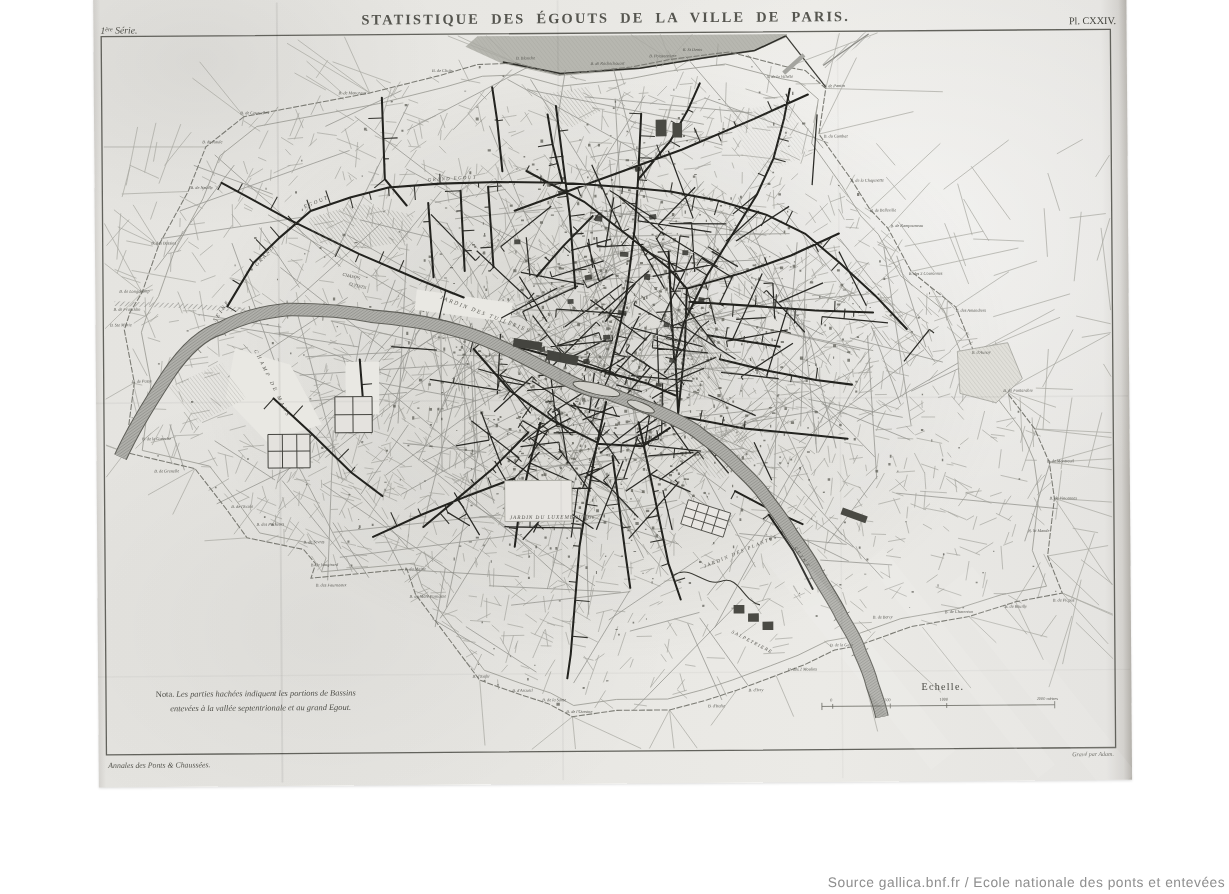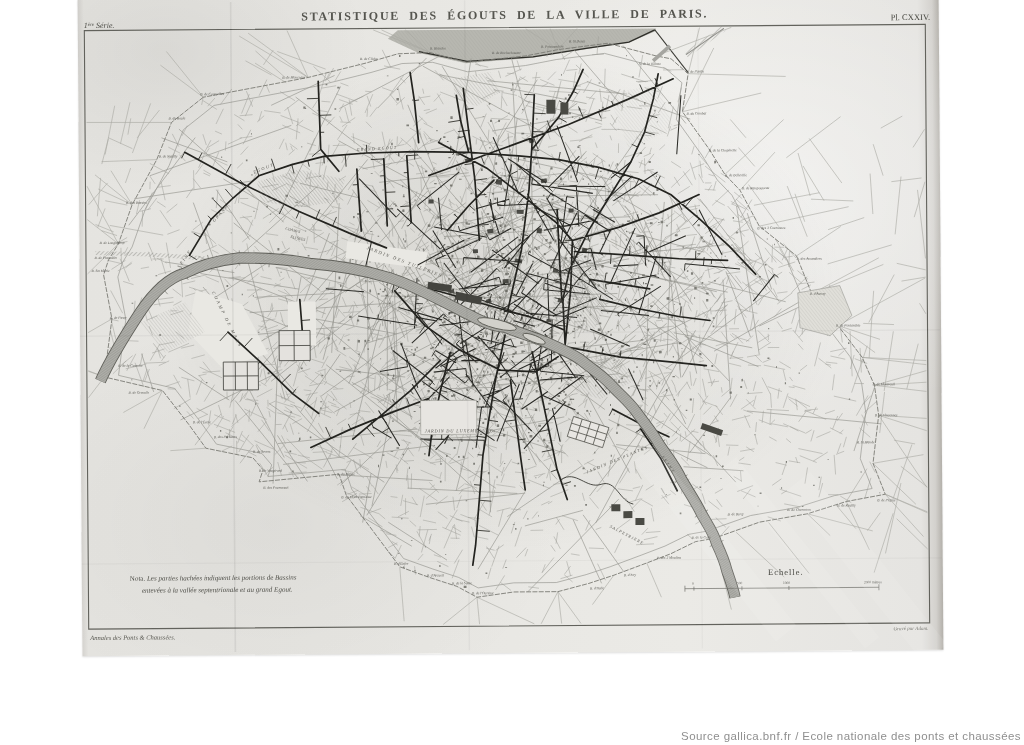--- a/index.html
+++ b/index.html
@@ -1236,13 +1236,13 @@
 </g>
 
 <line x1="233" y1="0" x2="233" y2="650" stroke="#00000010" stroke-width="1.6"></line>
 <line x1="467" y1="0" x2="467" y2="650" stroke="#00000009" stroke-width="1.6"></line>
 <line x1="700" y1="30" x2="700" y2="650" stroke="#00000007" stroke-width="1.4"></line>
 <line x1="80" y1="561" x2="940" y2="561" stroke="#00000008" stroke-width="1.2"></line>
 <line x1="80" y1="333" x2="940" y2="333" stroke="#00000009" stroke-width="1.5"></line>
 </g>
 </svg>
 
-<div id="attrib">Source gallica.bnf.fr / Ecole nationale des ponts et chaussées</div>
+<div id="attrib">Source gallica.bnf.fr / Ecole nationale des ponts et entevées</div>
 </div>
 </body></html>

